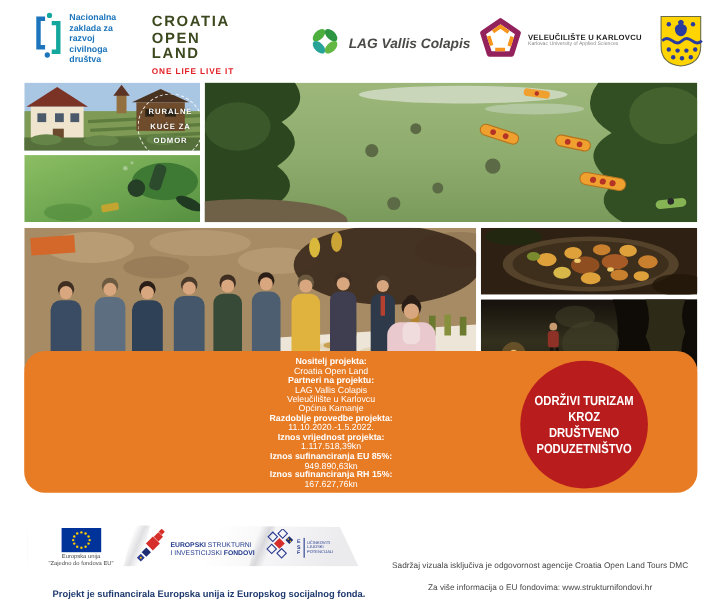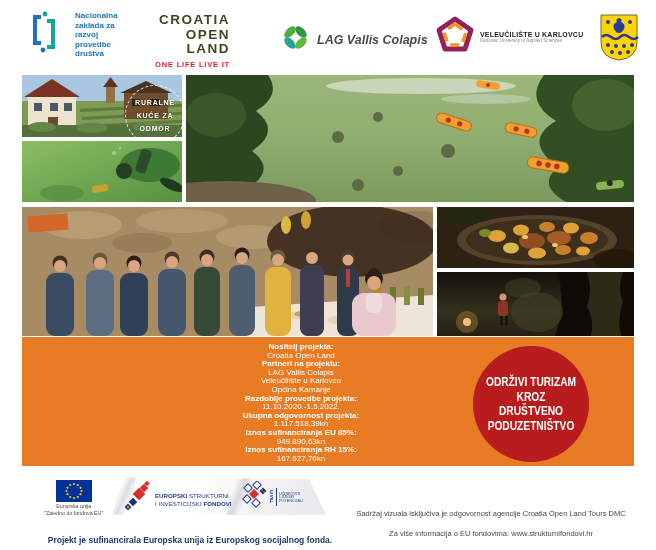--- a/index.html
+++ b/index.html
@@ -2,22 +2,22 @@
 <html><head>
 <meta charset="utf-8">
 <style>
   html,body{margin:0;padding:0;background:#ffffff;}
   body{font-family:"Liberation Sans", sans-serif;}
   #poster{position:relative;width:656px;height:550px;background:#ffffff;overflow:hidden;}
 
   
   .hdr{position:absolute;left:0;top:0;width:656px;height:73px;background:#fff;}
   .logo1{position:absolute;left:30px;top:11px;display:flex;align-items:flex-start;}
-  .logo1-text{margin-left:19px;color:#1C75BC;font-weight:bold;font-size:8px;line-height:9.6px;}
-  .logo2{position:absolute;left:138px;top:13px;width:92px;text-align:right;}
+  .logo1-text{margin-left:7px;color:#1C75BC;font-weight:bold;font-size:8px;line-height:9.6px;}
+  .logo2{position:absolute;left:138px;top:13px;width:92px;text-align:left;}
   .logo2-t{font-weight:bold;font-size:13.5px;line-height:14.5px;letter-spacing:1.5px;color:#3C481E;}
   .logo2-tag{margin-top:3px;font-weight:bold;font-size:7.5px;letter-spacing:0.8px;color:#E31E24;}
   .logo3{position:absolute;left:282px;top:24px;display:flex;align-items:center;}
   .logo3-text{margin-left:8px;font-size:12.5px;font-weight:bold;font-style:italic;color:#4A4A48;}
   .logo4{position:absolute;left:436px;top:15px;display:flex;align-items:center;}
   .logo4-text{margin-left:6px;}
   .logo4-name{font-size:7px;font-weight:bold;color:#1d1d1d;letter-spacing:0.2px;}
   .logo4-sub{font-size:6px;color:#8a8a8a;transform:scale(0.78);transform-origin:left top;white-space:nowrap;}
   .logo5{position:absolute;left:597px;top:12px;}
 
@@ -34,21 +34,21 @@
 
   .ray-label{position:absolute;color:#fff;font-weight:bold;font-size:7px;letter-spacing:0.8px;
     text-align:center;display:flex;flex-direction:column;align-items:center;justify-content:center;
     text-shadow:0 0 2px rgba(0,0,0,.45);z-index:5;}
   .ray-label::before{content:"";position:absolute;border:1.3px dashed rgba(255,255,255,.85);border-radius:50%;}
   .ray-label div{line-height:13px;}
   .lbl-ruralne{left:100px;top:14px;width:66px;height:52px;}
   .lbl-ruralne::before{width:58px;height:58px;}
 
   
-  .orange{position:absolute;left:22px;top:337px;width:612px;height:129px;background:#E87C25;}
+  .orange{position:absolute;left:22px;top:319px;width:612px;height:129px;background:#E87C25;border-radius:19px;}
   .proj{position:absolute;left:139px;top:6px;width:280px;text-align:center;color:#fff;}
   .proj div{font-size:8px;line-height:8.6px;}
   .proj .pl{font-weight:bold;}
   .badge{position:absolute;left:451px;top:9px;width:116px;height:116px;border-radius:50%;
     background:#b91c1c;display:flex;align-items:center;justify-content:center;}
   .badge-inner{color:#fff;font-weight:bold;font-size:12px;line-height:14.5px;text-align:center;
     transform:scaleX(0.85);letter-spacing:0px;}
 
   
   .ribbon{position:absolute;left:25px;top:477px;width:301px;height:38px;
@@ -86,21 +86,21 @@
           <path d="M11,6 H5 V32 H11" fill="none" stroke="#1C75BC" stroke-width="4"></path>
           <path d="M17,10 H23 V36 H17" fill="none" stroke="#14A79D" stroke-width="4"></path>
           <circle cx="15" cy="3" r="2.4" fill="#14A79D"></circle>
           <circle cx="13" cy="39" r="2.4" fill="#1C75BC"></circle>
         </svg>
       </span>
       <div class="logo1-text">
         <div>Nacionalna</div>
         <div>zaklada za</div>
         <div>razvoj</div>
-        <div>provedbe</div>
+        <div>civilnoga</div>
         <div>društva</div>
       </div>
     </div>
 
     <div class="logo2">
       <div class="logo2-t">CROATIA</div>
       <div class="logo2-t">OPEN LAND</div>
       <div class="logo2-tag">ONE LIFE LIVE IT</div>
     </div>
 
@@ -369,21 +369,21 @@
   <div class="orange">
     <div class="proj">
       <div class="pl">Nositelj projekta:</div>
       <div>Croatia Open Land</div>
       <div class="pl">Partneri na projektu:</div>
       <div>LAG Vallis Colapis</div>
       <div>Veleučilište u Karlovcu</div>
       <div>Općina Kamanje</div>
       <div class="pl">Razdoblje provedbe projekta:</div>
       <div>11.10.2020.-1.5.2022.</div>
-      <div class="pl">Ukupna odgovornost projekta:</div>
+      <div class="pl">Iznos vrijednost projekta:</div>
       <div>1.117.518,39kn</div>
       <div class="pl">Iznos sufinanciranja EU 85%:</div>
       <div>949.890,63kn</div>
       <div class="pl">Iznos sufinanciranja RH 15%:</div>
       <div>167.627,76kn</div>
     </div>
     <div class="badge">
       <div class="badge-inner">
         <div>ODRŽIVI TURIZAM</div>
         <div>KROZ</div>

